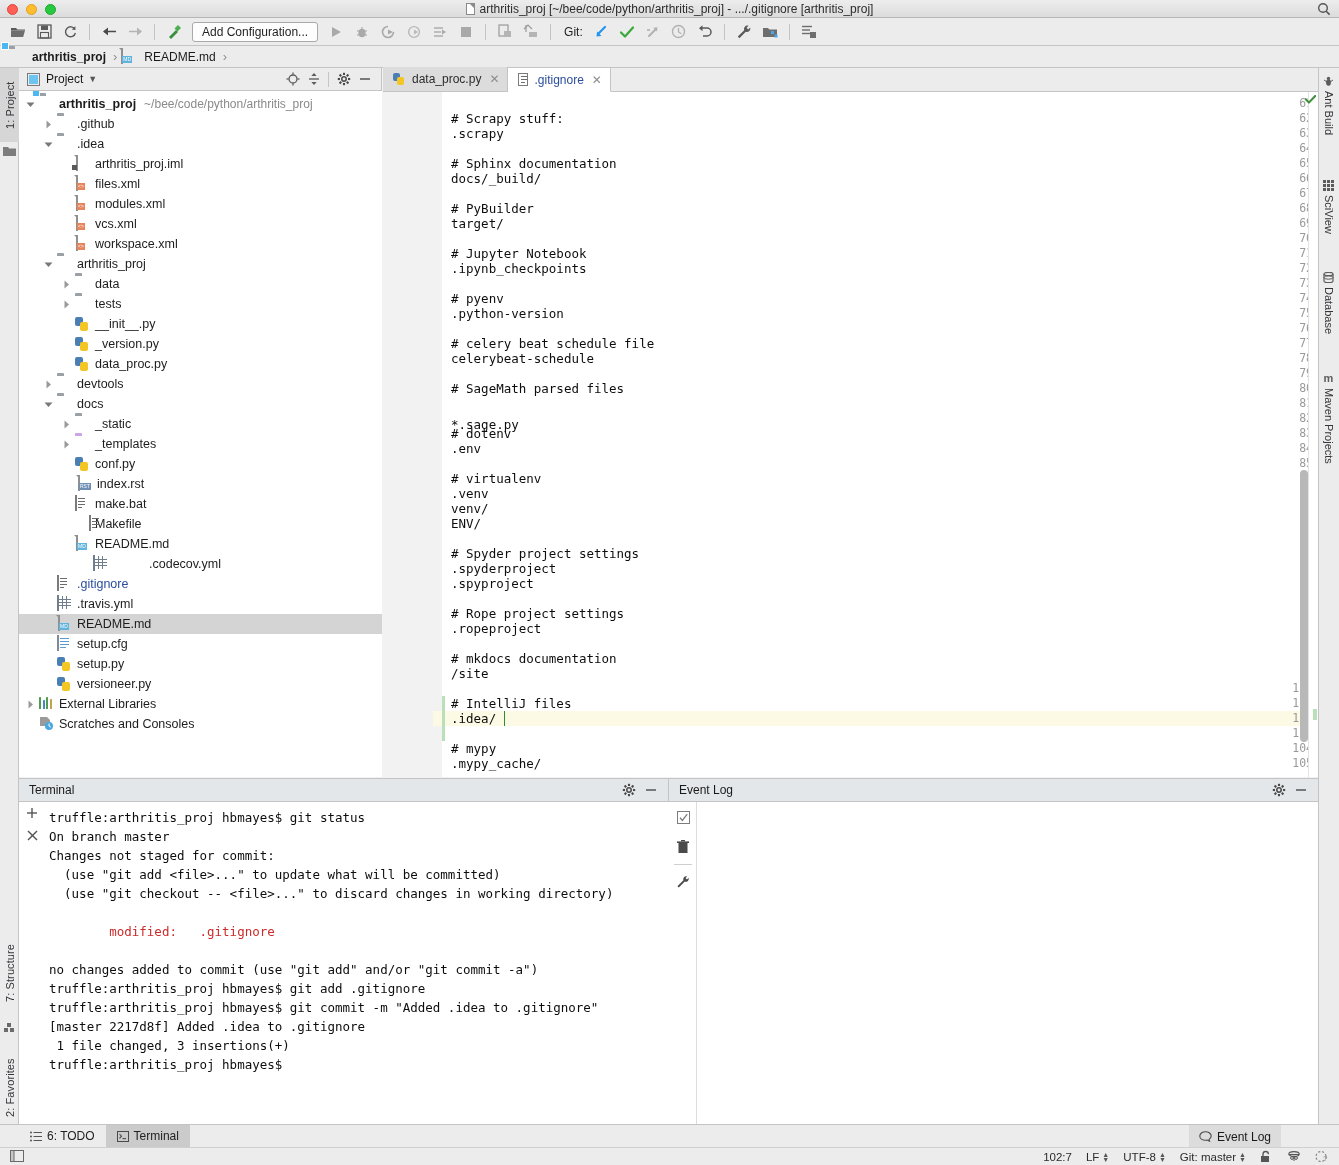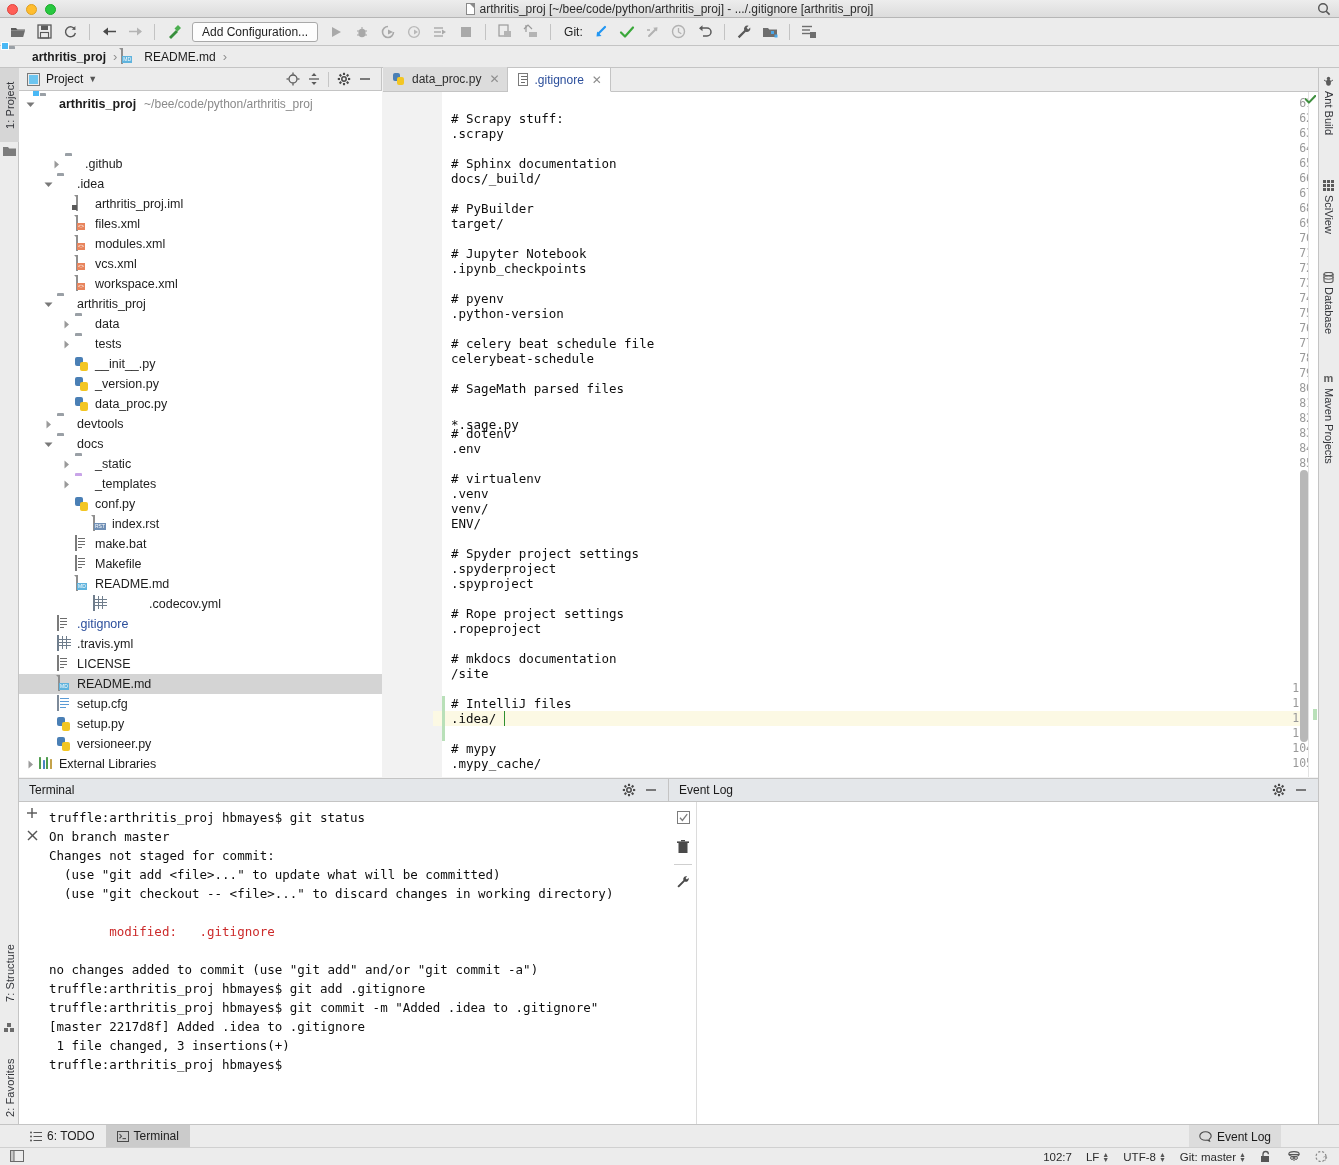--- a/index.html
+++ b/index.html
@@ -493,21 +493,21 @@
       <div class="row" style="padding-left: 6px;">
         <span class="arrow">
           <svg width="11" height="11" viewBox="0 0 11 11">
             <path d="M1.5 3.5h8L5.5 8z" fill="#787878"></path>
           </svg>
         </span>
         <span class="ico"><span class="fold mod"></span></span>
         <span class="lbl bold">arthritis_proj</span>
         <span class="path">~/bee/code/python/arthritis_proj</span>
       </div>
-      <div class="row" style="padding-left: 32px; margin-top: 40px;">
+      <div class="row" style="padding-left: 24px;">
         <span class="arrow">
           <svg width="11" height="11" viewBox="0 0 11 11">
             <path d="M3.5 1.5v8L8 5.5z" fill="#9a9a9a"></path>
           </svg>
         </span>
         <span class="ico"><span class="fold"></span></span>
         <span class="lbl">.github</span>
       </div>
       <div class="row" style="padding-left: 24px;">
         <span class="arrow">
@@ -619,31 +619,31 @@
           </svg>
         </span>
         <span class="ico"><span class="fold purple"></span></span>
         <span class="lbl">_templates</span>
       </div>
       <div class="row" style="padding-left: 42px;">
         <span class="arrow"></span>
         <span class="ico"><span class="pyico"><span class="pyb"></span><span class="pyy"></span></span></span>
         <span class="lbl">conf.py</span>
       </div>
-      <div class="row" style="padding-left: 59px;">
+      <div class="row" style="padding-left: 44px;">
         <span class="arrow"></span>
         <span class="ico"><span class="sheet"><span class="tag rst">RST</span></span></span>
         <span class="lbl">index.rst</span>
       </div>
       <div class="row" style="padding-left: 42px;">
         <span class="arrow"></span>
         <span class="ico"><span class="txtico"><i style="top:2px;width:7px;"></i><i style="top:5px;width:7px;"></i><i style="top:8px;width:7px;"></i><i style="top:11px;width:4px;"></i></span></span>
         <span class="lbl">make.bat</span>
       </div>
-      <div class="row" style="padding-left: 42px;">
+      <div class="row" style="padding-left: 42px; text-align: right;">
         <span class="arrow"></span>
         <span class="ico"><span class="txtico"><i style="top:2px;width:7px;"></i><i style="top:5px;width:7px;"></i><i style="top:8px;width:7px;"></i><i style="top:11px;width:4px;"></i></span></span>
         <span class="lbl">Makefile</span>
       </div>
       <div class="row" style="padding-left: 42px;">
         <span class="arrow"></span>
         <span class="ico"><span class="sheet"><span class="tag md">MD</span></span></span>
         <span class="lbl">README.md</span>
       </div>
       <div class="row" style="padding-left: 24px; gap: 36px;">
@@ -653,25 +653,20 @@
       </div>
       <div class="row" style="padding-left: 24px;">
         <span class="arrow"></span>
         <span class="ico"><span class="txtico"><i style="top:2px;width:7px;"></i><i style="top:5px;width:7px;"></i><i style="top:8px;width:7px;"></i><i style="top:11px;width:4px;"></i></span></span>
         <span class="lbl blue">.gitignore</span>
       </div>
       <div class="row" style="padding-left: 24px;">
         <span class="arrow"></span>
         <span class="ico"><span class="gridico"><i style="left:0;top:3px;width:13px;height:1px;"></i><i style="left:0;top:6px;width:13px;height:1px;"></i><i style="left:0;top:9px;width:13px;height:1px;"></i><i style="left:4px;top:0;width:1px;height:13px;"></i><i style="left:8px;top:0;width:1px;height:13px;"></i></span></span>
         <span class="lbl">.travis.yml</span>
-      </div>
-      <div class="row" style="padding-left: 24px;">
-        <span class="arrow"></span>
-        <span class="ico"><span class="txtico"><i style="top:2px;width:7px;"></i><i style="top:5px;width:7px;"></i><i style="top:8px;width:7px;"></i><i style="top:11px;width:4px;"></i></span></span>
-        <span class="lbl">LICENSE</span>
       </div>
       <div class="row sel" style="padding-left: 24px;">
         <span class="arrow"></span>
         <span class="ico"><span class="sheet"><span class="tag md">MD</span></span></span>
         <span class="lbl">README.md</span>
       </div>
       <div class="row" style="padding-left: 24px;">
         <span class="arrow"></span>
         <span class="ico"><span class="linesico"><i style="top:2px;width:9px;"></i><i style="top:5px;width:9px;"></i><i style="top:8px;width:9px;"></i><i style="top:11px;width:6px;"></i></span></span>
         <span class="lbl">setup.cfg</span>

